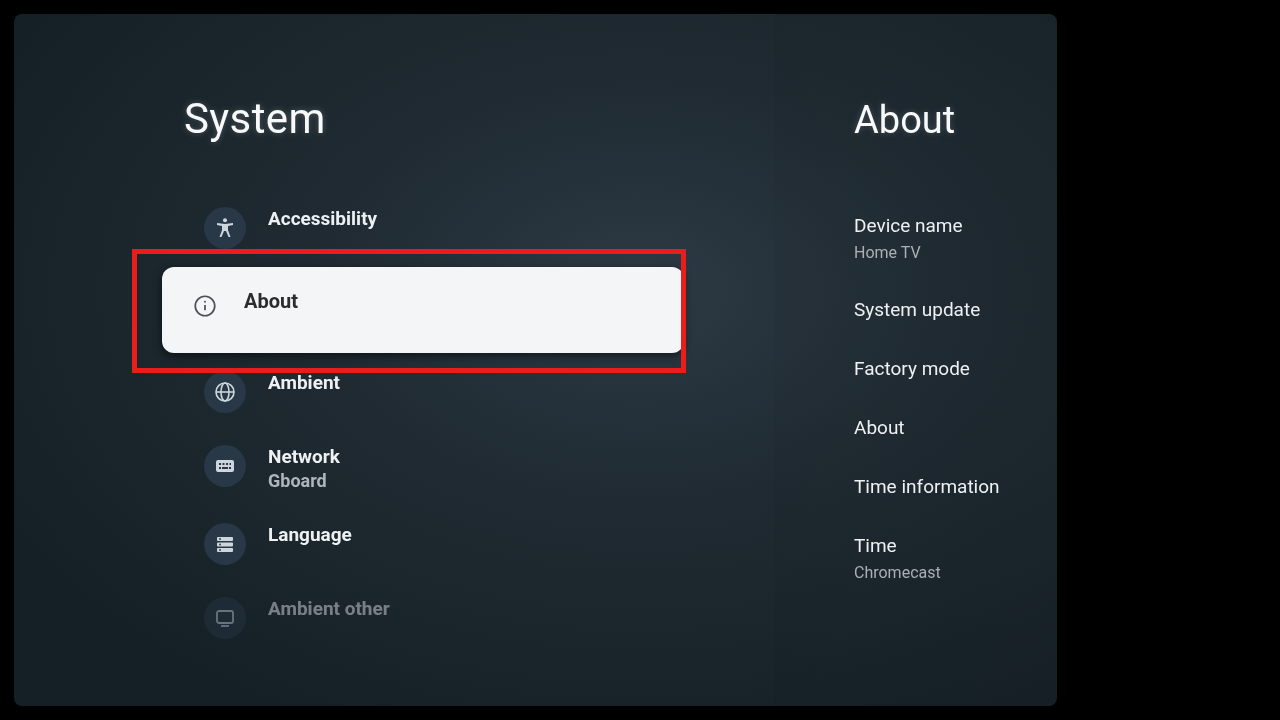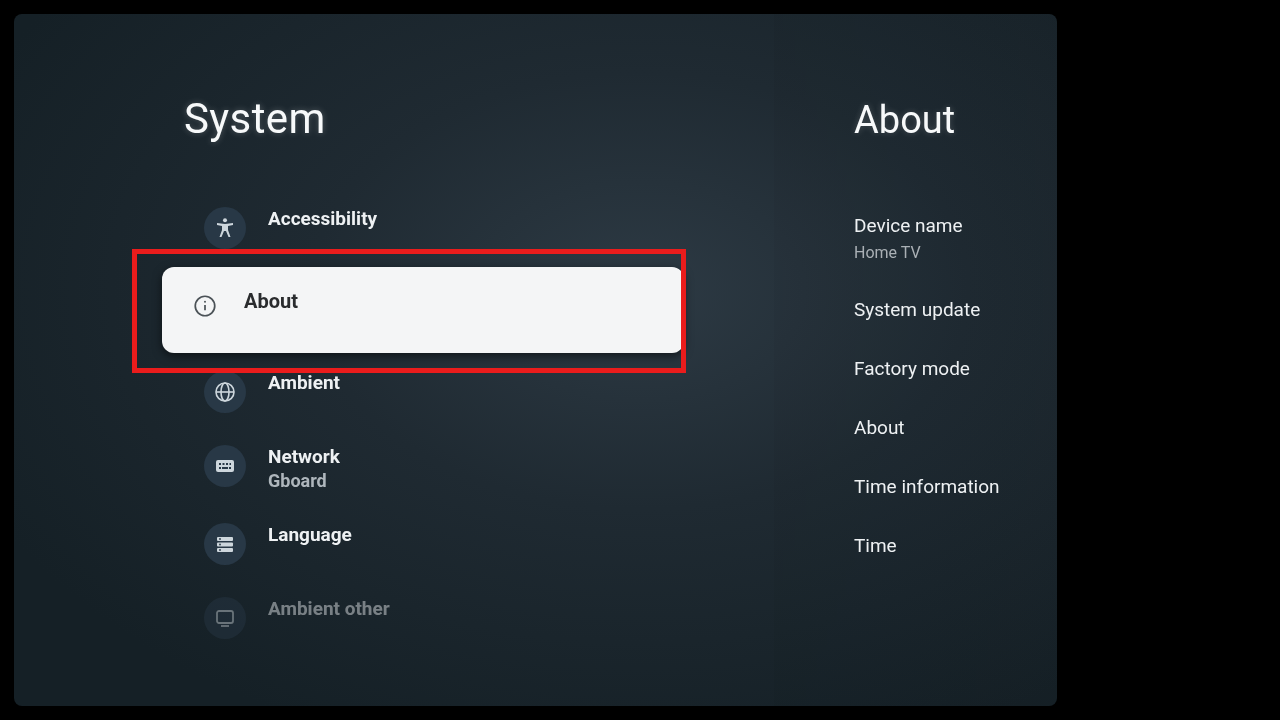--- a/index.html
+++ b/index.html
@@ -231,17 +231,18 @@
         <div class="d-label">Factory mode</div>
       </li>
       <li class="detail-item">
         <div class="d-label">About</div>
       </li>
       <li class="detail-item">
         <div class="d-label">Time information</div>
       </li>
       <li class="detail-item">
         <div class="d-label">Time</div>
+        <div class="d-sub">Chromecast</div>
       </li>
     </ul>
   </div>
 
 </div>
 
 </body></html>

